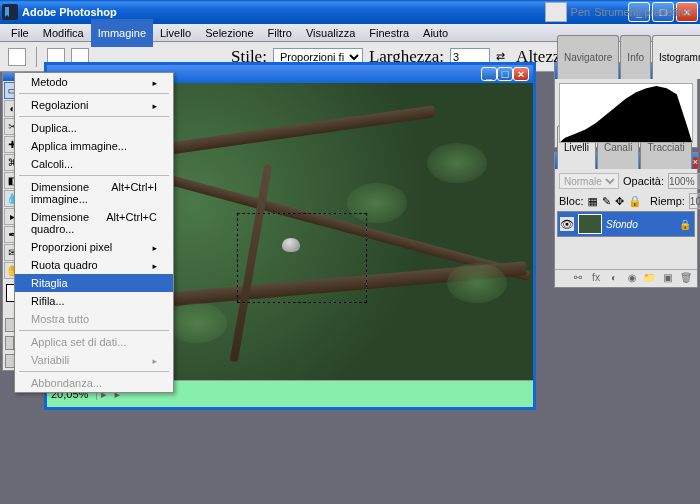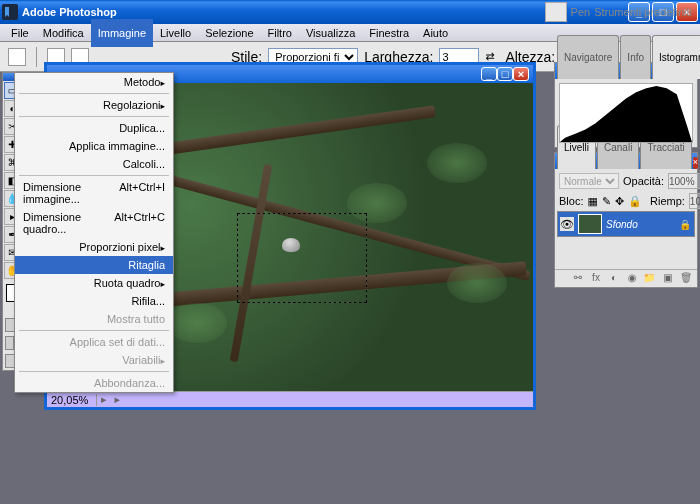--- a/index.html
+++ b/index.html
@@ -10,21 +10,21 @@
 .win-btns { display: flex; gap: 2px; }
 .win-btn { width: 22px; height: 20px; border: 1px solid #fff; border-radius: 3px; display: flex; align-items: center; justify-content: center; color: #fff; font-weight: bold; }
 .win-btn.close { background: linear-gradient(to bottom, #f08070, #c0301a); }
 .win-btn.min, .win-btn.max { background: linear-gradient(to bottom, #5aa0f0, #2060c0); }
 .menubar { height: 18px; background: linear-gradient(to bottom, #e8e8f0, #d4d4e0); display: flex; align-items: center; padding: 0 4px; border-bottom: 1px solid #888; }
 .menubar .mitem { padding: 8px 7px; cursor: default; }
 .menubar .mitem.open { background: #3169c6; color: #fff; }
 .optbar { height: 30px; background: #e8e8e8; border-bottom: 1px solid #999; display: flex; align-items: center; padding: 0 8px; gap: 6px; }
 .optbar .icon-slot { width: 18px; height: 18px; border: 1px solid #999; background: #fff; }
 .optbar .sep { width: 1px; height: 20px; background: #999; margin: 0 4px; }
-.optbar label { font-size: 14px; }
+.optbar label { font-size: 17px; font-family: Liberation Serif, serif; }
 .optbar select, .optbar input { font-size: 11px; border: 1px solid #7a9ac0; height: 18px; padding: 0 2px; }
 .optbar select { width: 90px; background: #fff; }
 .optbar input { width: 40px; background: #fff; }
 .optbar .chain { width: 14px; height: 14px; }
 .workspace { position: absolute; top: 72px; left: 0; right: 0; bottom: 0; background: #6b6b77; }
 .toolbox { position: absolute; top: 0; left: 2px; width: 36px; background: #e4e4e4; border: 1px solid #888; }
 .toolbox-title { height: 8px; background: linear-gradient(to bottom, #4a8cf0, #1a5ac0); }
 .tools-grid { display: grid; grid-template-columns: 17px 17px; gap: 1px; padding: 1px; }
 .tool { width: 17px; height: 17px; background: #e0e0e0; border: 1px solid #aaa; display: flex; align-items: center; justify-content: center; font-size: 10px; }
 .tool.active { background: #c8d8f0; border-color: #4070c0; }
@@ -40,25 +40,25 @@
 .doc-canvas { flex: 1; background: #3a5838; position: relative; overflow: hidden; }
 .canvas-img { position: absolute; inset: 0; background: radial-gradient(circle at 30% 40%, #4a7848 0%, #2a4428 60%), linear-gradient(135deg, #3a5838, #2a4028); }
 .branch { position: absolute; background: linear-gradient(to bottom, #5a4a3a, #3a2a1a); border-radius: 3px; }
 .b1 { top: 50px; left: -10px; width: 400px; height: 12px; transform: rotate(-8deg); }
 .b2 { top: 130px; left: 40px; width: 450px; height: 10px; transform: rotate(15deg); }
 .b3 { top: 200px; left: -20px; width: 500px; height: 14px; transform: rotate(-5deg); }
 .b4 { top: 80px; left: 200px; width: 8px; height: 200px; transform: rotate(10deg); }
 .leaves { position: absolute; width: 60px; height: 40px; background: radial-gradient(ellipse, rgba(90,140,80,0.7), transparent); border-radius: 50%; }
 .bird { position: absolute; top: 155px; left: 235px; width: 18px; height: 14px; background: radial-gradient(circle at 40% 30%, #ddd, #888); border-radius: 50% 50% 40% 40%; }
 .marquee { position: absolute; top: 130px; left: 190px; width: 130px; height: 90px; border: 1px dashed #fff; outline: 1px dashed #000; outline-offset: -1px; }
-.doc-status { height: 16px; background: #c4b5fd; border-top: 1px solid #999; display: flex; align-items: center; font-size: 10px; }
+.doc-status { height: 27px; background: #86efac; border-top: 1px solid #999; display: flex; align-items: center; font-size: 10px; }
 .doc-status .zoom { width: 50px; padding: 0 4px; border-right: 1px solid #999; }
 .doc-status .info { padding: 0 6px; flex: 1; }
 .dropdown { position: absolute; top: 0; left: 14px; width: 160px; background: #f4f4f4; border: 1px solid #888; box-shadow: 2px 2px 4px rgba(0,0,0,0.3); z-index: 100; }
-.dd-item { padding: 3px 8px; display: flex; justify-content: flex-end; cursor: default; }
+.dd-item { padding: 3px 16px; display: flex; justify-content: space-between; cursor: default; }
 .dd-item.hl { background: #3169c6; color: #fff; }
 .dd-item.disabled { color: #999; }
 .dd-sep { height: 1px; background: #bbb; margin: 2px 4px; }
 .dd-arrow::after { content: '▸'; font-size: 9px; }
 .panels { position: absolute; top: -10px; right: 2px; width: 144px; display: flex; flex-direction: column; gap: 4px; }
 .panel { background: #e4e4e4; border: 1px solid #888; }
 .panel-tabs { height: 16px; background: linear-gradient(to bottom, #4a8cf0, #1266d8); display: flex; align-items: flex-end; padding: 0 2px; }
 .ptab { padding: 16px 6px; font-size: 10px; background: #c8c8c8; border: 1px solid #888; border-bottom: none; border-radius: 3px 3px 0 0; margin-right: 1px; color: #555; }
 .ptab.active { background: #e4e4e4; color: #000; }
 .panel-tabs .pclose { margin-left: auto; width: 12px; height: 12px; background: #c03020; color: #fff; font-size: 9px; text-align: center; border-radius: 2px; }
@@ -231,26 +231,26 @@
         <span>Alt+Ctrl+I</span>
       </div>
       <div class="dd-item">
         <span>Dimensione quadro...</span>
         <span>Alt+Ctrl+C</span>
       </div>
       <div class="dd-item">
         <span>Proporzioni pixel</span>
         <span class="dd-arrow"></span>
       </div>
+      <div class="dd-item">
+        <span>Ruota quadro</span>
+        <span class="dd-arrow"></span>
+      </div>
       <div class="dd-item hl">
         <span>Ritaglia</span>
-      </div>
-      <div class="dd-item">
-        <span>Ruota quadro</span>
-        <span class="dd-arrow"></span>
       </div>
       <div class="dd-item">
         <span>Rifila...</span>
       </div>
       <div class="dd-item disabled">
         <span>Mostra tutto</span>
       </div>
       <div class="dd-sep"></div>
       <div class="dd-item disabled">
         <span>Applica set di dati...</span>

